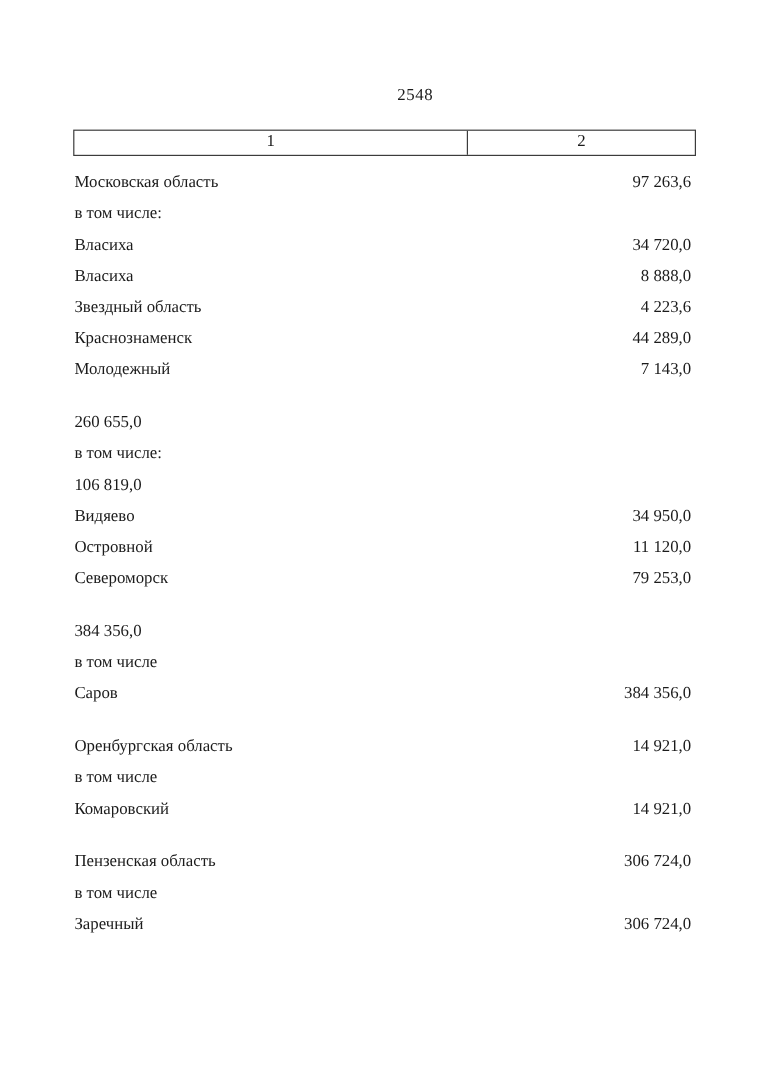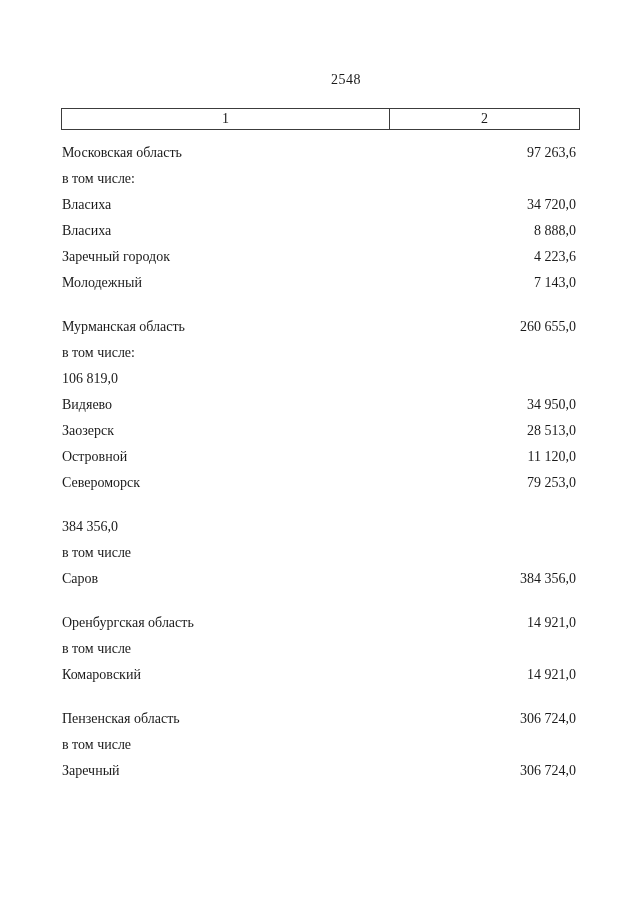--- a/index.html
+++ b/index.html
@@ -79,47 +79,46 @@
         </div>
         <div class="row">
           <span class="cell-name">Власиха</span>
           <span class="cell-value">34 720,0</span>
         </div>
         <div class="row">
           <span class="cell-name">Власиха</span>
           <span class="cell-value">8 888,0</span>
         </div>
         <div class="row">
-          <span class="cell-name">Заречный городок</span>
+          <span class="cell-name">Звездный область</span>
           <span class="cell-value">4 223,6</span>
+        </div>
+        <div class="row">
+          <span class="cell-name">Краснознаменск</span>
+          <span class="cell-value">44 289,0</span>
         </div>
         <div class="row">
           <span class="cell-name">Молодежный</span>
           <span class="cell-value">7 143,0</span>
         </div>
       </div>
       <div class="group">
         <div class="row">
-          <span class="cell-name">Мурманская область</span>
           <span class="cell-value">260 655,0</span>
         </div>
         <div class="row">
           <span class="cell-name">в том числе:</span>
           <span class="cell-value"></span>
         </div>
         <div class="row">
           <span class="cell-value">106 819,0</span>
         </div>
         <div class="row">
           <span class="cell-name">Видяево</span>
           <span class="cell-value">34 950,0</span>
-        </div>
-        <div class="row">
-          <span class="cell-name">Заозерск</span>
-          <span class="cell-value">28 513,0</span>
         </div>
         <div class="row">
           <span class="cell-name">Островной</span>
           <span class="cell-value">11 120,0</span>
         </div>
         <div class="row">
           <span class="cell-name">Североморск</span>
           <span class="cell-value">79 253,0</span>
         </div>
       </div>

